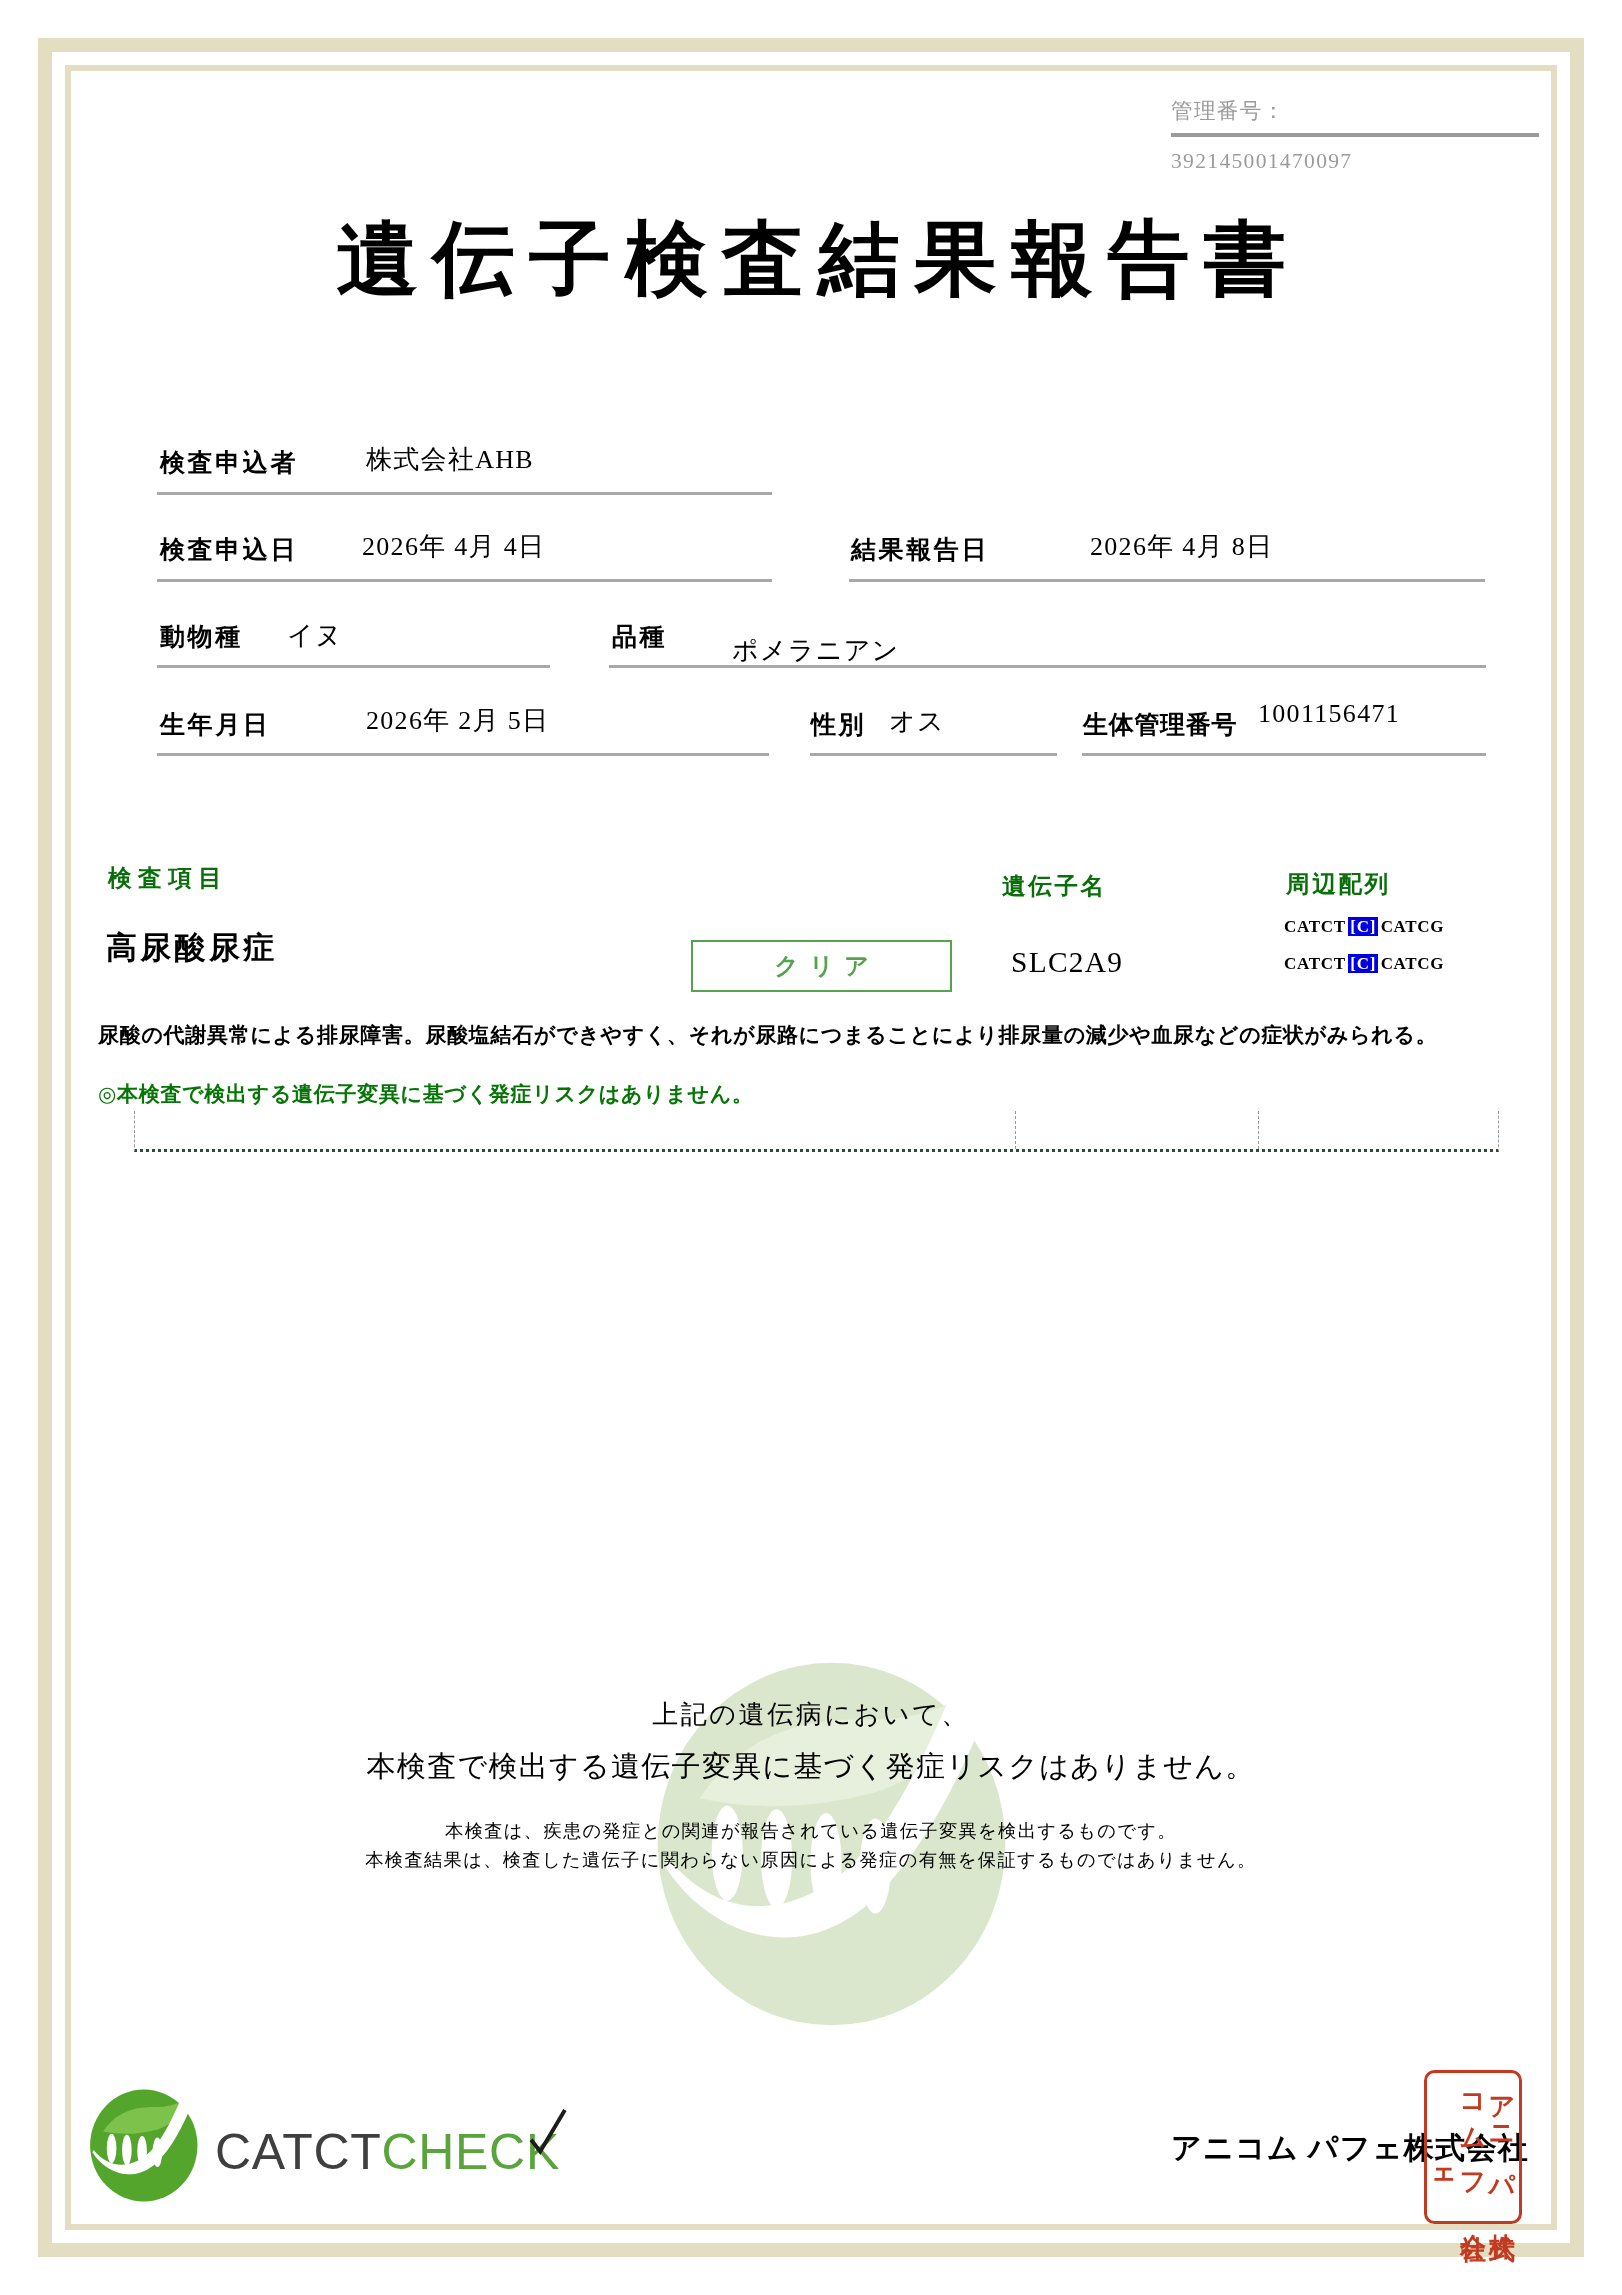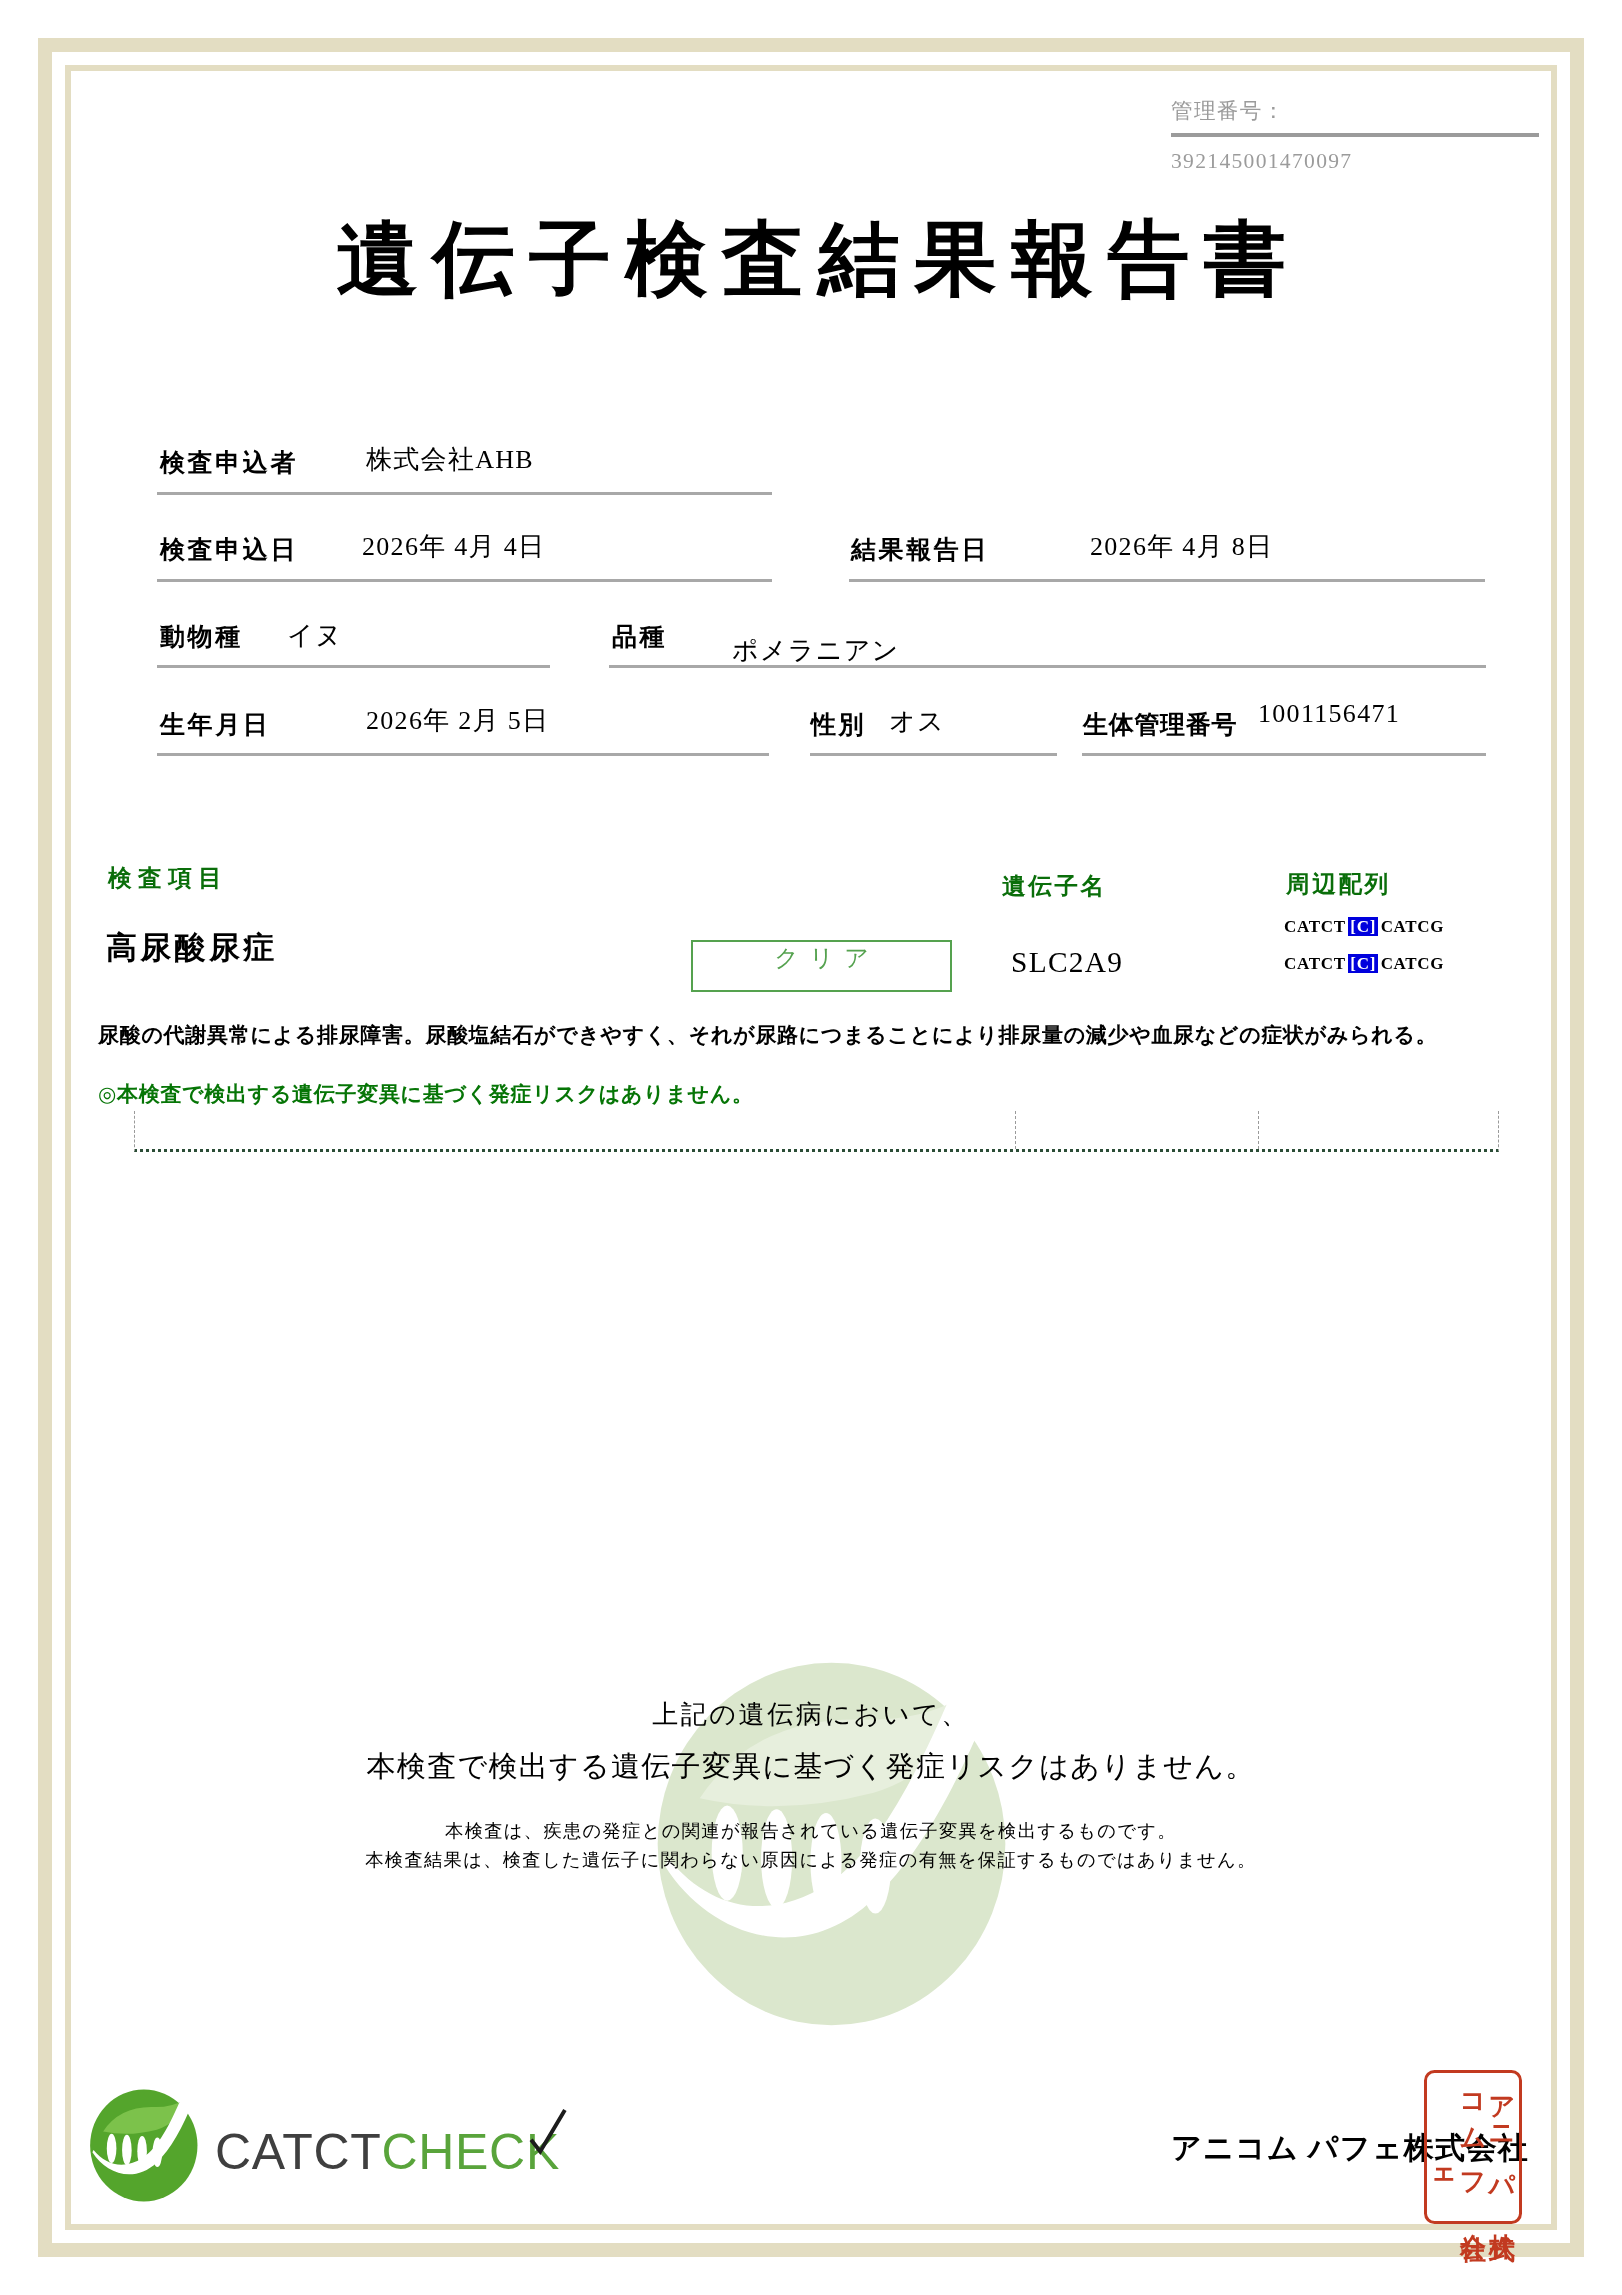--- a/index.html
+++ b/index.html
@@ -22,21 +22,21 @@
 
   
   .flabel{position:absolute;font-size:25px;font-weight:bold;letter-spacing:2.6px;white-space:nowrap;}
   .fvalue{position:absolute;font-size:26px;letter-spacing:1.3px;white-space:nowrap;}
   .uline{position:absolute;height:3.3px;background:#a8a8a8;}
 
   
   .rhead{position:absolute;font-size:23.6px;font-weight:bold;color:#0a6e0a;white-space:nowrap;}
   .item-name{position:absolute;left:106px;top:927px;font-size:31px;font-weight:bold;letter-spacing:3.3px;white-space:nowrap;}
   .status-box{position:absolute;left:691px;top:940px;width:257px;height:48px;border:2px solid #55a24f;
-    display:flex;justify-content:center;}
+    display:flex;align-items:center;justify-content:center;font-weight:bold;}
   .status-text{font-size:24px;color:#55a24f;letter-spacing:10.5px;text-indent:10.5px;white-space:nowrap;}
   .gene-name{position:absolute;left:1011px;top:946px;font-size:29.4px;letter-spacing:1.3px;white-space:nowrap;}
   .seq{position:absolute;left:1284px;font-size:17px;font-weight:600;letter-spacing:0.7px;white-space:nowrap;}
   .seq-var{background:#0000dd;color:#ffffff;padding:0 2px;margin:0 2.6px;}
   .descr{position:absolute;left:98px;top:1021px;width:1427px;font-size:21px;font-weight:bold;letter-spacing:0.7px;}
   .note{position:absolute;left:98px;top:1080px;font-size:21px;font-weight:bold;color:#067506;letter-spacing:0.7px;white-space:nowrap;}
   .dash-box{position:absolute;left:134px;top:1111px;width:1363px;height:38px;
     border-left:1.3px dashed #9a9a9a;border-right:1.3px dashed #9a9a9a;border-bottom:3.3px dotted #2b4d36;}
   .dash-sep{position:absolute;top:0;height:100%;border-left:1.3px dashed #9a9a9a;}
   .dash-sep.s1{left:880px;} .dash-sep.s2{left:1123px;}

